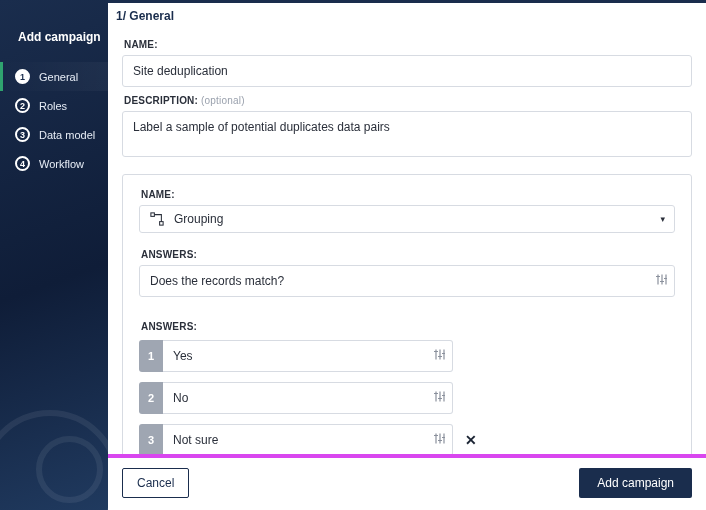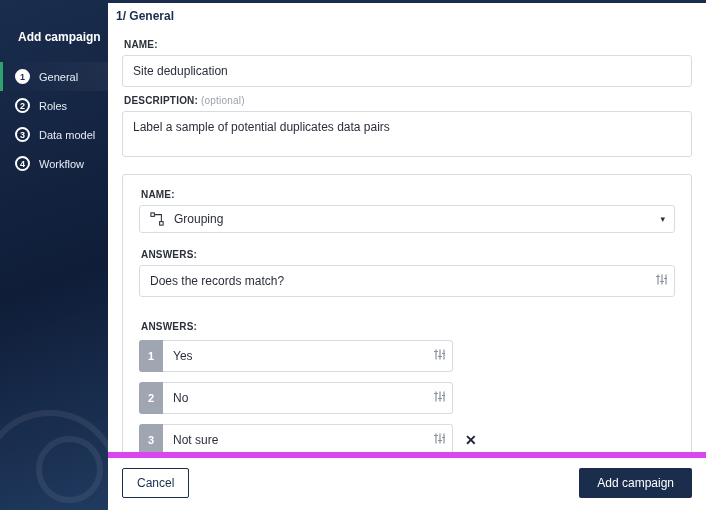--- a/index.html
+++ b/index.html
@@ -40,21 +40,21 @@
     .readonly-icon { position: absolute; right: 8px; top: 50%; transform: translateY(-50%); color: #8a909c; }
 
     .answers { margin-top: 8px; }
     .answer-row { display: flex; align-items: stretch; margin-bottom: 10px; }
     .answer-num { width: 24px; background: #9fa6b2; color: #fff; display: flex; align-items: center; justify-content: center; font-size: 11px; font-weight: 600; border-radius: 3px 0 0 3px; }
     .answer-input-wrap { flex: 1; position: relative; max-width: 290px; }
     .answer-input { width: 100%; border: 1px solid #d7dbe2; border-left: none; border-radius: 0 3px 3px 0; padding: 8px 28px 8px 10px; font-size: 12px; color: #2a2f3a; font-family: inherit; }
     .answer-row .readonly-icon { right: 8px; }
     .remove-x { margin-left: 12px; display: flex; align-items: center; font-size: 14px; font-weight: 700; color: #1a2332; cursor: pointer; }
 
-    .footer { display: flex; justify-content: space-between; align-items: center; padding: 10px 14px 12px 14px; border-top: 6px solid #d946ef; background: #fff; }
+    .footer { display: flex; justify-content: space-between; align-items: center; padding: 10px 14px 12px 14px; border-top: 4px solid #d946ef; background: #fff; }
     .btn-cancel { border: 1px solid #1a2d4d; background: #fff; color: #1a2d4d; padding: 7px 14px; font-size: 12px; border-radius: 2px; cursor: pointer; font-family: inherit; }
     .btn-primary { border: none; background: #1a2d4d; color: #fff; padding: 8px 18px; font-size: 12px; border-radius: 2px; cursor: pointer; font-family: inherit; }
   </style>
 </head>
 <body>
 
 <div class="layout">
   <aside class="sidebar">
     <div class="sidebar-title">Add campaign</div>
     <div id="nav-list">

